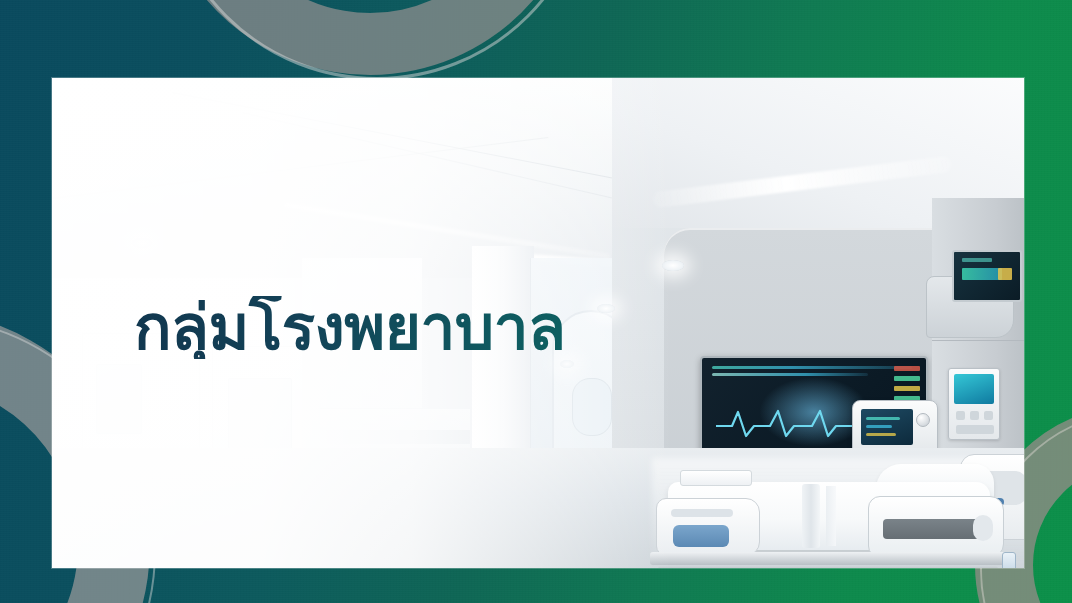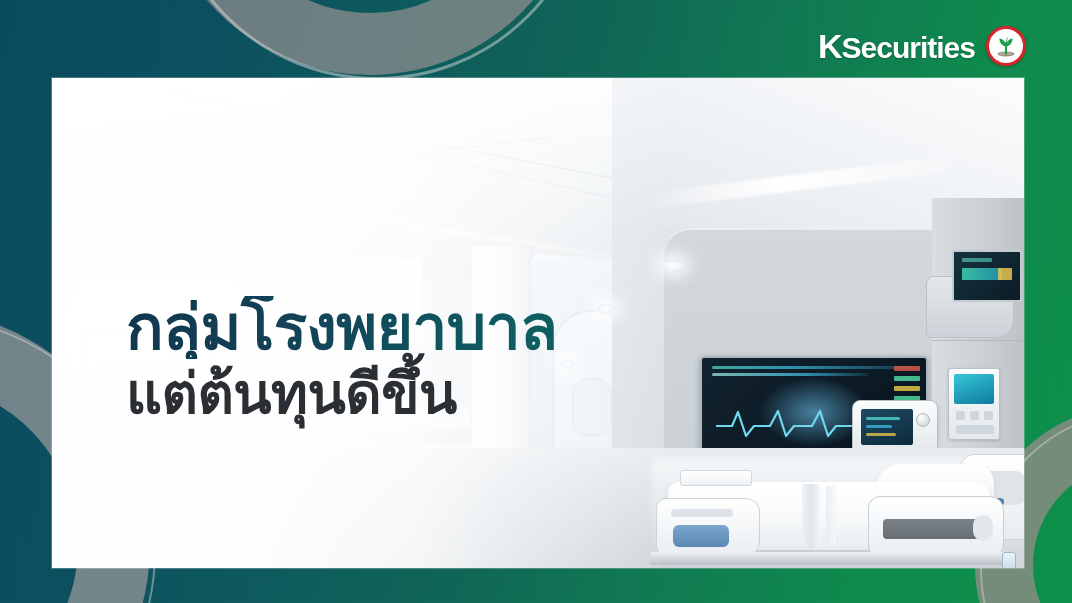--- a/index.html
+++ b/index.html
@@ -454,20 +454,21 @@
   .headline {
     position:absolute;
     left:74px; top:218px;
     width:600px;
   }
   .h-line {
     font-weight:bold;
     line-height:1.02;
     letter-spacing:-0.5px;
     white-space:nowrap;
+    margin-left:8px;
   }
   .h-line-1 {
     font-size:62px;
     background:linear-gradient(95deg,#11374f 0%,#134257 28%,#0f5a60 62%,#0b6b64 100%);
     -webkit-background-clip:text;
     background-clip:text;
     color:transparent;
     -webkit-text-fill-color:transparent;
     margin-bottom:6px;
     text-shadow:none;
@@ -509,36 +510,20 @@
   <div class="bg-base"></div>
   <div class="bg-noise"></div>
 
   <div class="arc arc-top"></div>
   <div class="arc arc-top2"></div>
   <div class="arc arc-left"></div>
   <div class="arc arc-left2"></div>
   <div class="arc arc-right"></div>
   <div class="arc arc-right2"></div>
 
-  <div class="logo">
-    <div class="logo-text">
-      <span class="k">K</span><span>Securities</span>
-    </div>
-    <div class="logo-badge">
-      <svg width="26" height="26" viewBox="0 0 26 26" aria-hidden="true">
-        <ellipse cx="13" cy="21" rx="8.5" ry="2.6" fill="#9b8d7a"></ellipse>
-        <ellipse cx="9" cy="20.6" rx="3.4" ry="1.8" fill="#b3a594"></ellipse>
-        <ellipse cx="17" cy="20.6" rx="3.4" ry="1.8" fill="#b3a594"></ellipse>
-        <path d="M13 20.5 L13 10" stroke="#19a24a" stroke-width="2.1" fill="none" stroke-linecap="round"></path>
-        <path d="M13 13.5 C9.4 13.2 6.6 10.4 6.4 5.6 C10 6 12.8 8.8 13 13.5 Z" fill="#19a24a"></path>
-        <path d="M13 13.5 C16.6 13.2 19.4 10.4 19.6 5.6 C16 6 13.2 8.8 13 13.5 Z" fill="#19a24a"></path>
-        <path d="M13 11.6 C12.9 8 13.6 5.4 14.6 3.3 C14.3 6.6 13.9 9 13 11.6 Z" fill="#13853c"></path>
-      </svg>
-    </div>
-  </div>
 
   <div class="card">
     <div class="photo">
 
       <div class="corridor"></div>
       <div class="ceiling"></div>
       <div class="ceiling-seam cs1"></div>
       <div class="ceiling-seam cs2"></div>
       <div class="ceiling-seam cs3"></div>
       <div class="ceiling-strip cst1"></div>
@@ -660,17 +645,16 @@
 
         <div class="remote"></div>
 
       </div>
 
       <div class="photo-fade"></div>
     </div>
 
     <div class="headline">
       <div class="h-line h-line-1">กลุ่มโรงพยาบาล</div>
-      <div class="h-line h-line-3">แต่ต้นทุนดีขึ้น</div>
     </div>
   </div>
 
 </div>
 
 </body></html>

